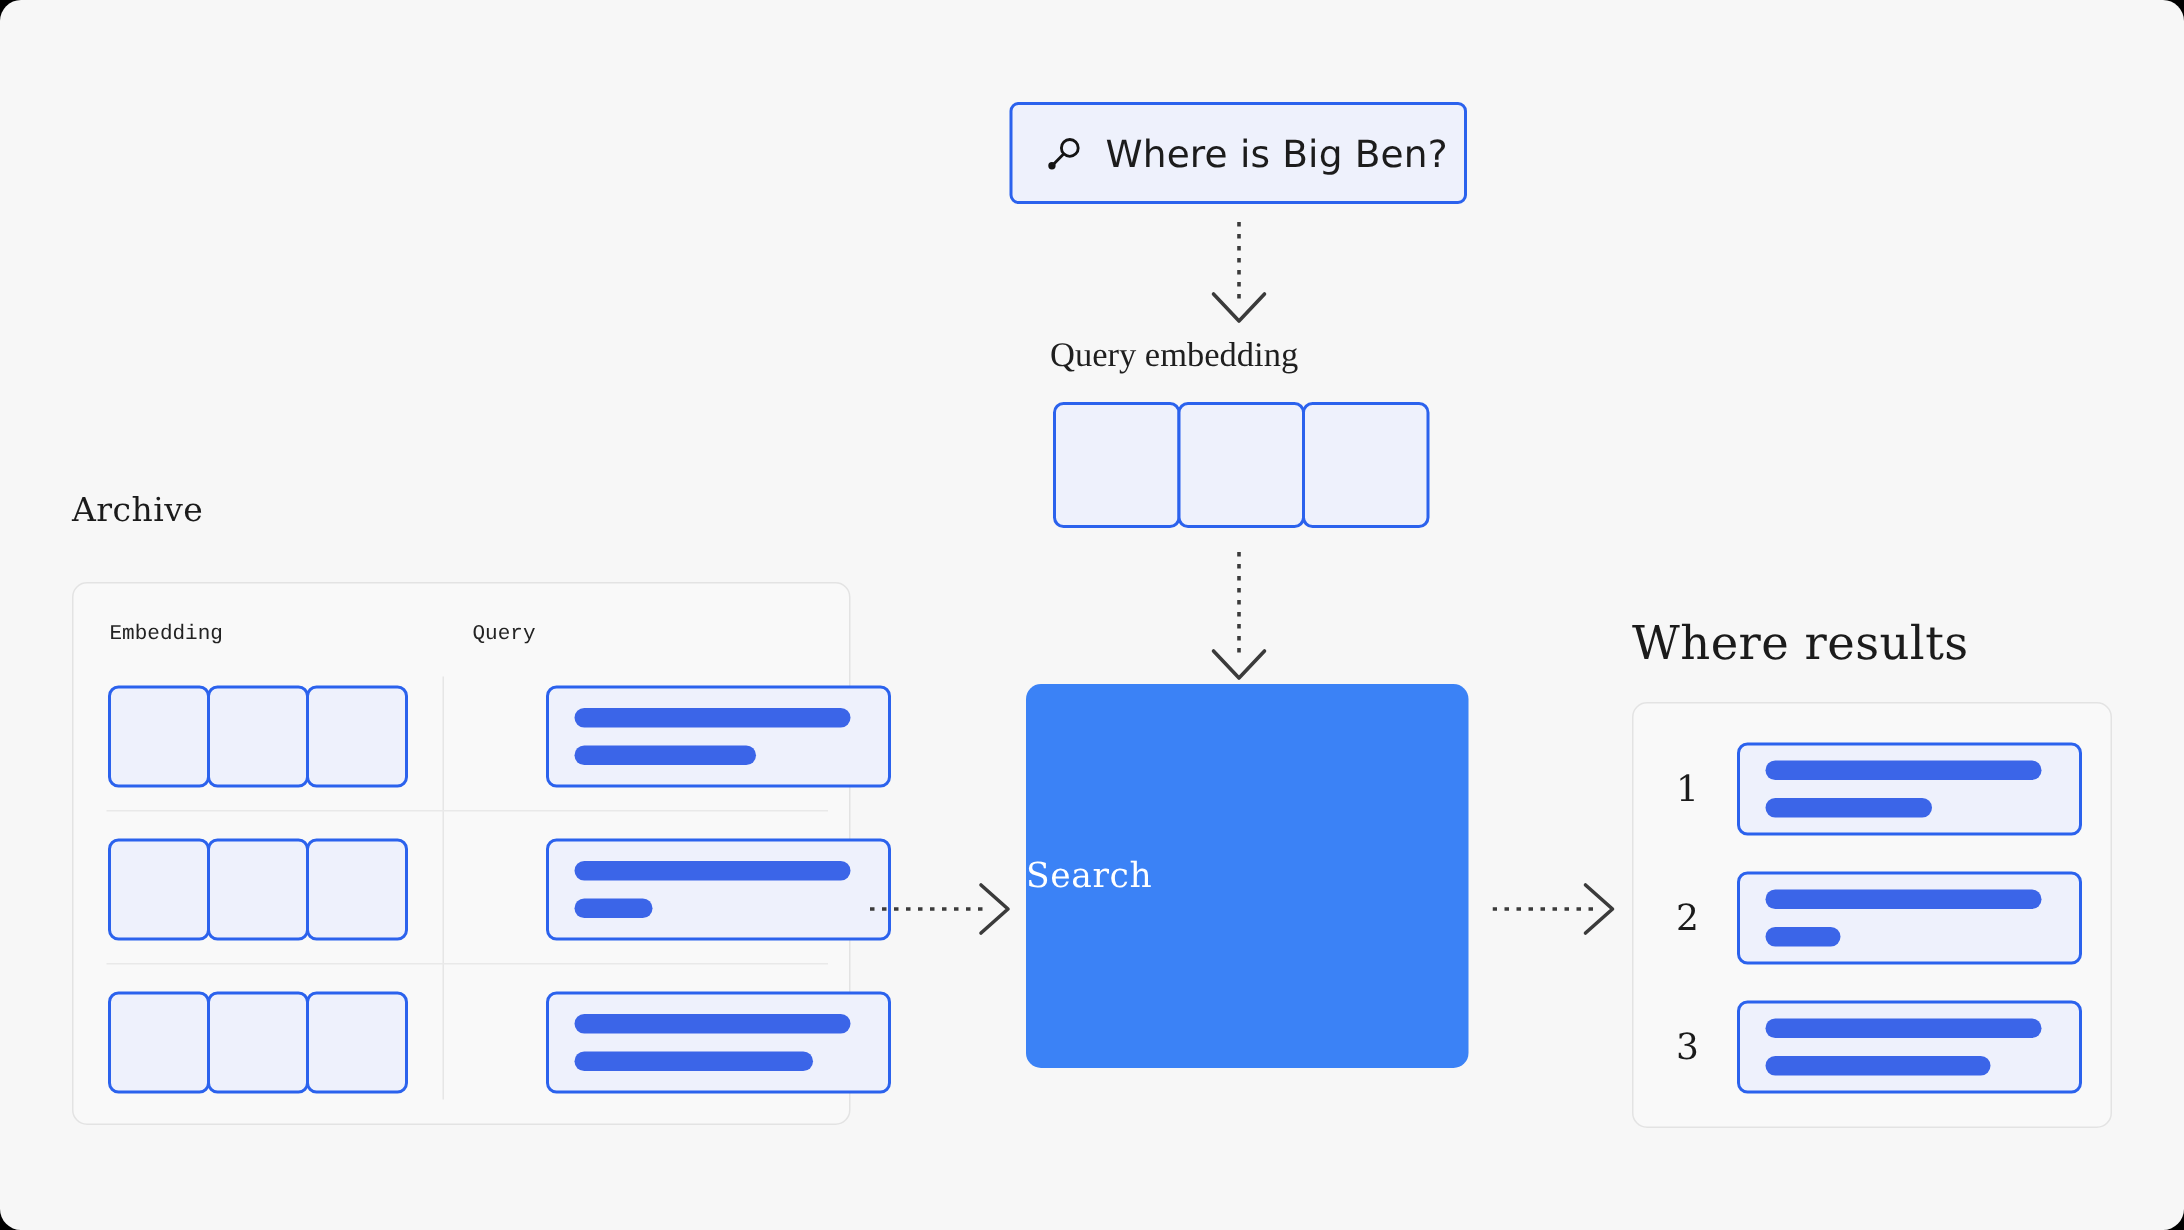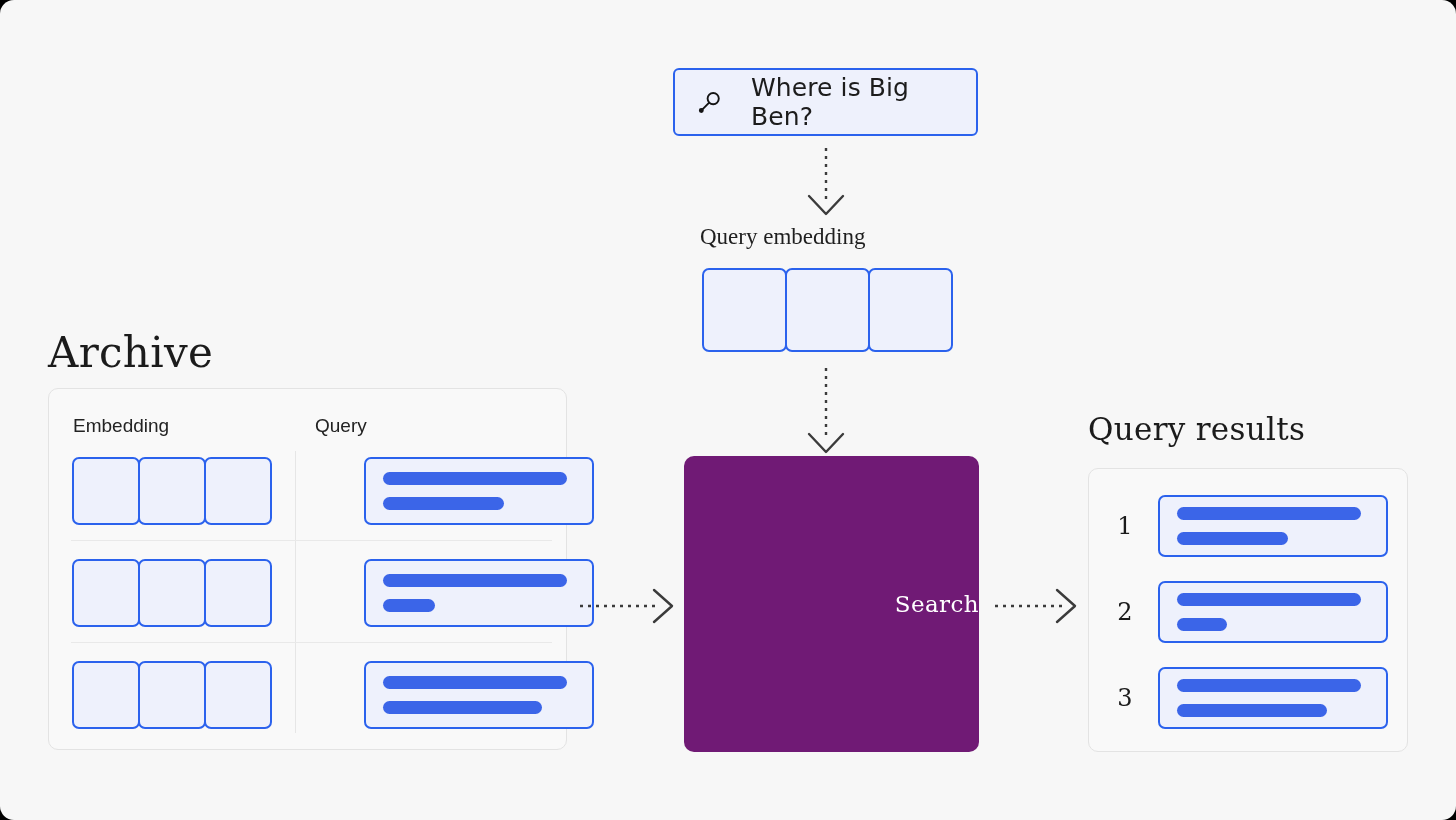--- a/index.html
+++ b/index.html
@@ -26,21 +26,21 @@
   #query-box {
     position: absolute;
     left: 673px; top: 68px;
     width: 305px; height: 68px;
     box-sizing: border-box;
     background: #eef1fc;
     border: 2px solid #2b62ed;
     border-radius: 6px;
     display: flex;
     align-items: center;
-    gap: 28px;
+    gap: 14px;
     padding-left: 22px;
   }
   #query-box .qtext {
     font-family: "DejaVu Sans", sans-serif;
     font-size: 25px;
     color: #1c1c1c;
     letter-spacing: .1px;
   }
   .mag-icon { width: 26px; height: 26px; display: block; }
 
@@ -53,21 +53,21 @@
   #query-embed-label {
     position: absolute;
     left: 700px; top: 224px;
     font-family: Liberation Serif, serif;
     font-size: 23px;
     color: #1f1f1f;
   }
   #archive-title {
     position: absolute;
     left: 48px; top: 328px;
-    font-size: 42px;
+    font-size: 22px;
     letter-spacing: .3px;
   }
   #results-title {
     position: absolute;
     left: 1088px; top: 411px;
     font-size: 31px;
     letter-spacing: .3px;
   }
 
   
@@ -89,22 +89,22 @@
     position: absolute;
     left: 48px; top: 388px;
     width: 519px; height: 362px;
     box-sizing: border-box;
     background: #f9f9f9;
     border: 1px solid #e3e3e3;
     border-radius: 10px;
   }
   #archive-panel .col-head {
     position: absolute;
-    font-family: Liberation Sans, sans-serif;
-    font-size: 19px;
+    font-family: Liberation Mono, monospace;
+    font-size: 14px;
     color: #232323;
     top: 26px;
     text-align: right;
   }
   #archive-panel .col-head.c1 { left: 24px; }
   #archive-panel .col-head.c2 { left: 266px; }
 
   .vdiv {
     position: absolute;
     top: 62px; left: 246px;
@@ -152,26 +152,26 @@
     position: absolute;
     left: 315px;
     width: 230px;
     height: 68px;
   }
 
   
   #search-box {
     position: absolute;
     left: 684px; top: 456px;
-    width: 295px; height: 296px;
-    background: #701a75;
+    width: 295px; height: 256px;
+    background: #3b82f6;
     border-radius: 10px;
     display: flex;
     align-items: center;
-    justify-content: flex-end;
+    justify-content: flex-start;
   }
   #search-box .slabel {
     font-family: "DejaVu Serif", serif;
     font-size: 23px;
     color: #ffffff;
     letter-spacing: .4px;
   }
 
   
   #results-panel {
@@ -299,21 +299,21 @@
 
   <div id="search-box">
     <span class="slabel">Search</span>
   </div>
 
   <svg class="arrow" style="left:995px; top:585px;" width="84" height="42" viewBox="0 0 84 42">
     <line x1="0" y1="21" x2="68" y2="21" stroke="#3b3b3b" stroke-width="2.4" stroke-dasharray="3 5"></line>
     <polyline points="62,5 80,21 62,37" fill="none" stroke="#3b3b3b" stroke-width="2.4" stroke-linecap="round" stroke-linejoin="round"></polyline>
   </svg>
 
-  <div id="results-title" class="heading-slab">Query results</div>
+  <div id="results-title" class="heading-slab">Where results</div>
 
   <div id="results-panel">
     <div class="res-item i1">
       <div class="res-rank">1</div>
       <div class="textcard">
         <div class="bar" style="width: 88%;"></div>
         <div class="bar" style="width: 53%;"></div>
       </div>
     </div>
     <div class="res-item i2">

